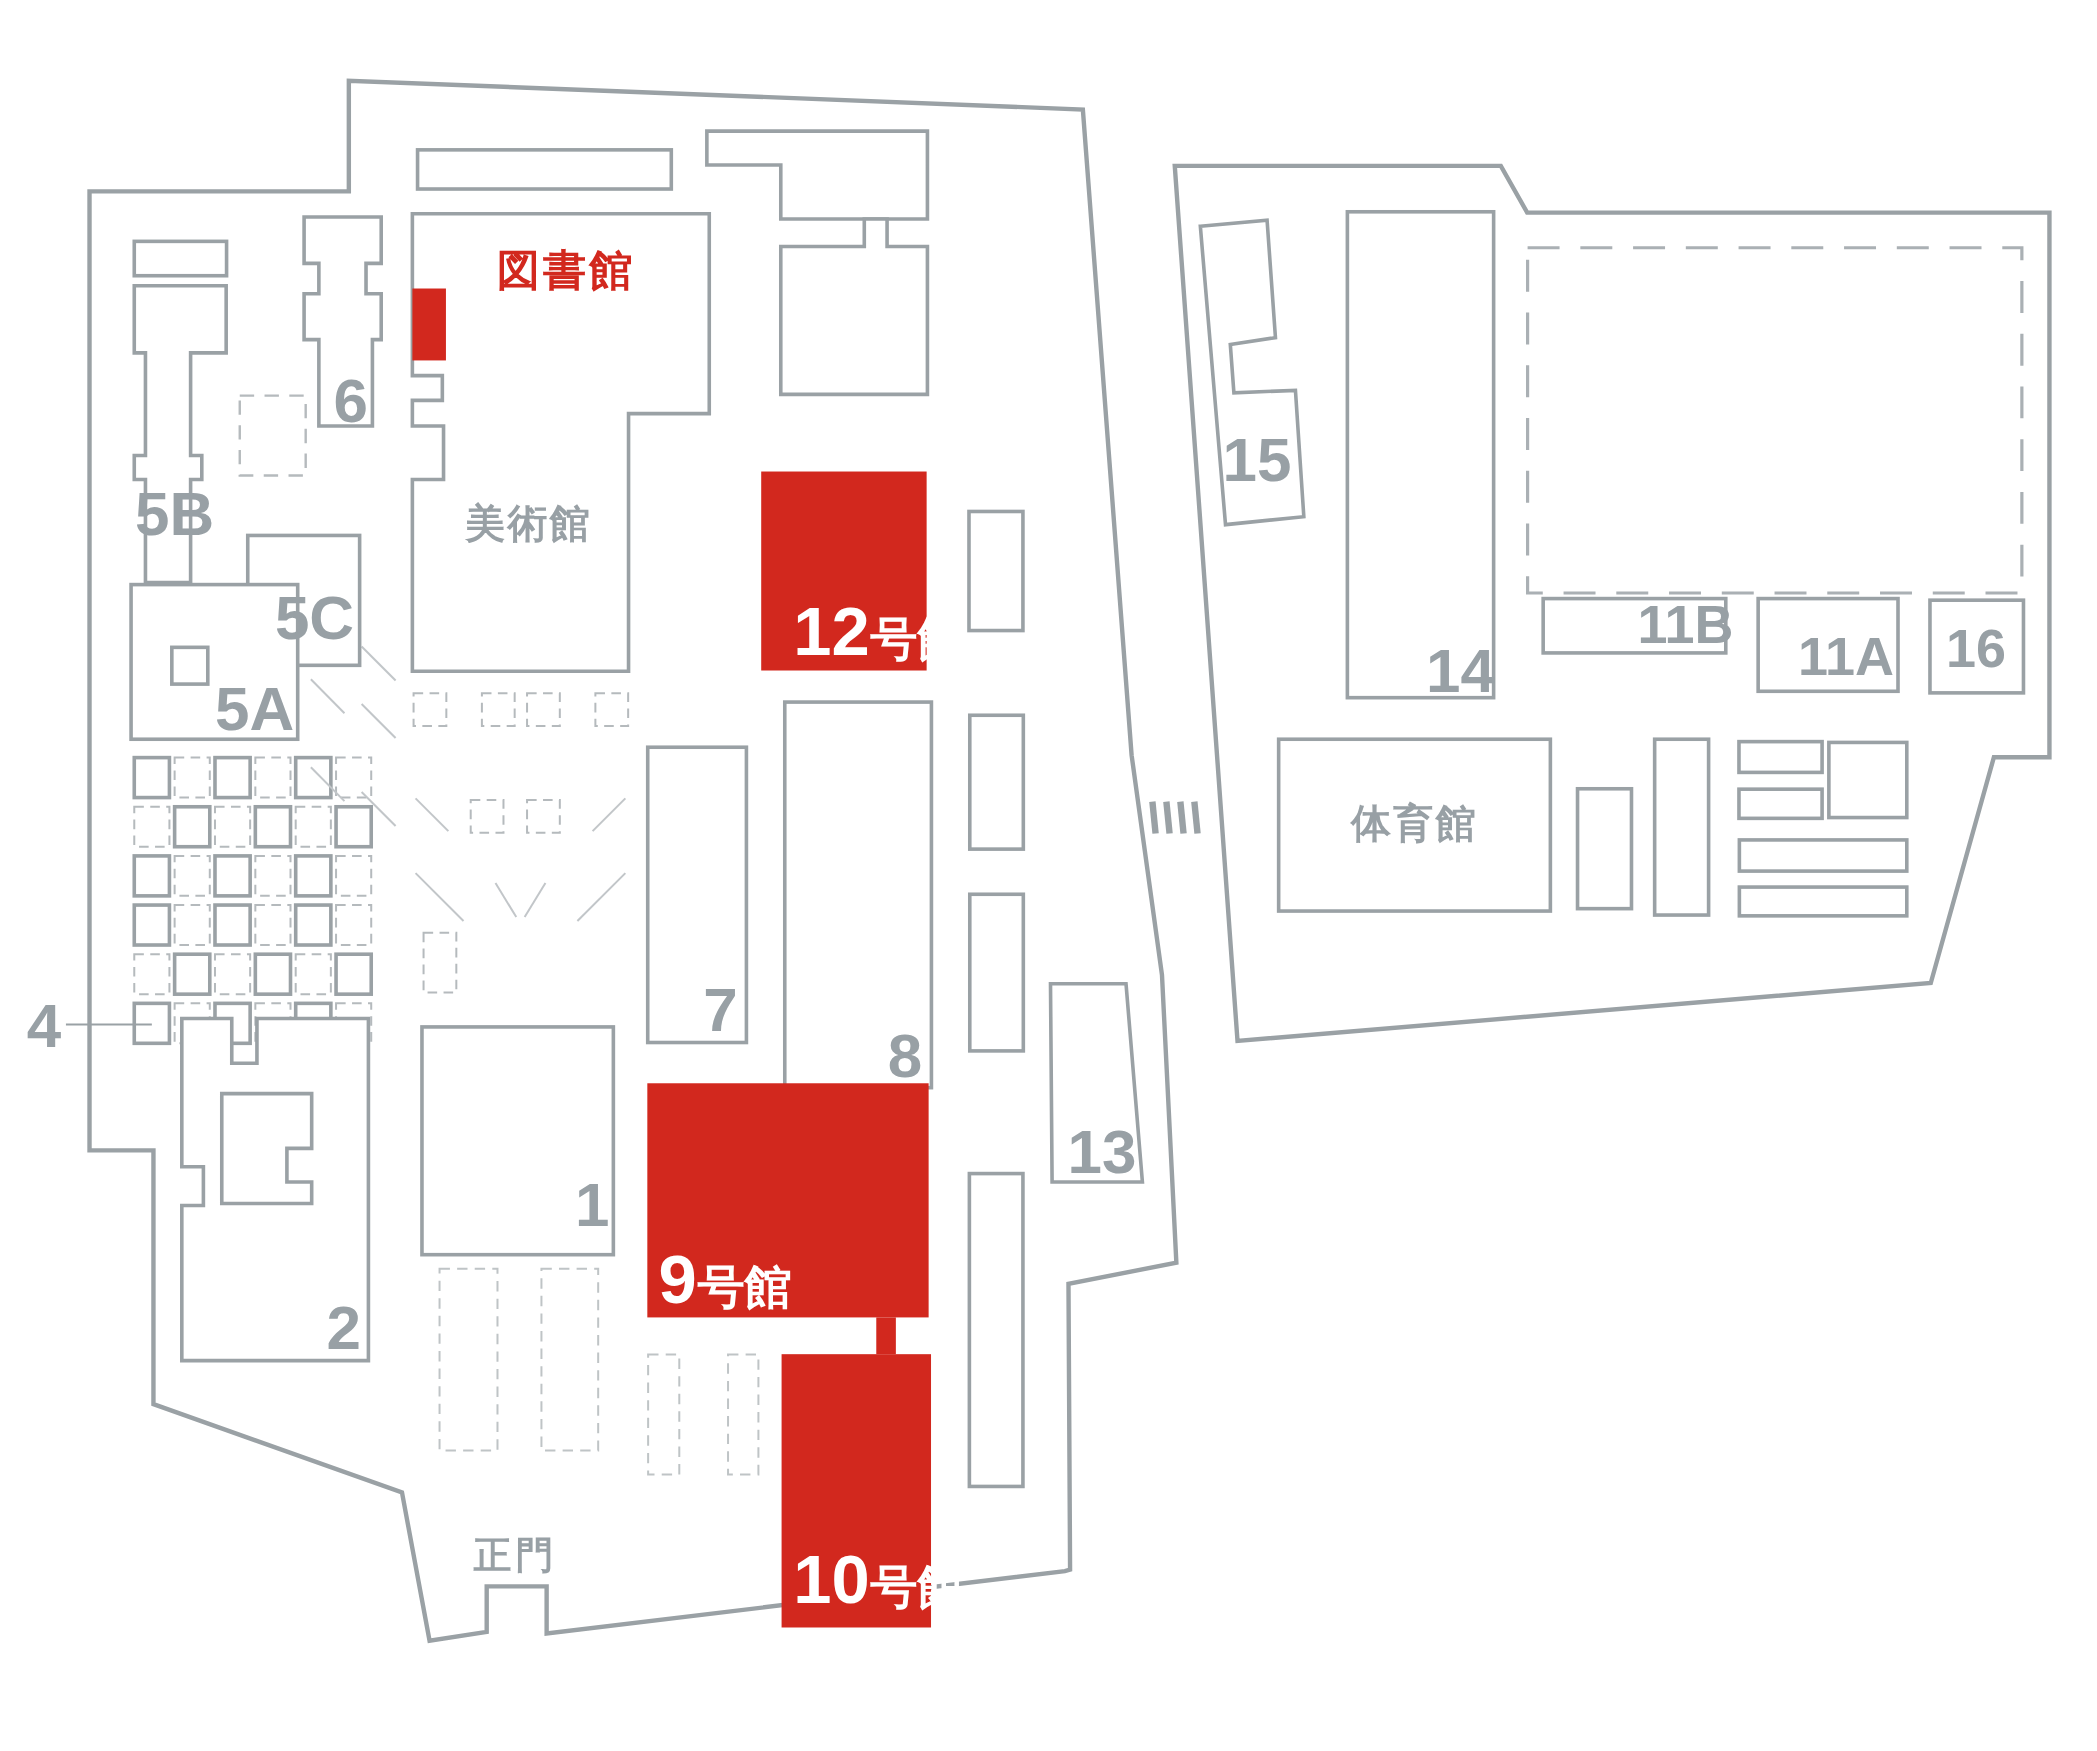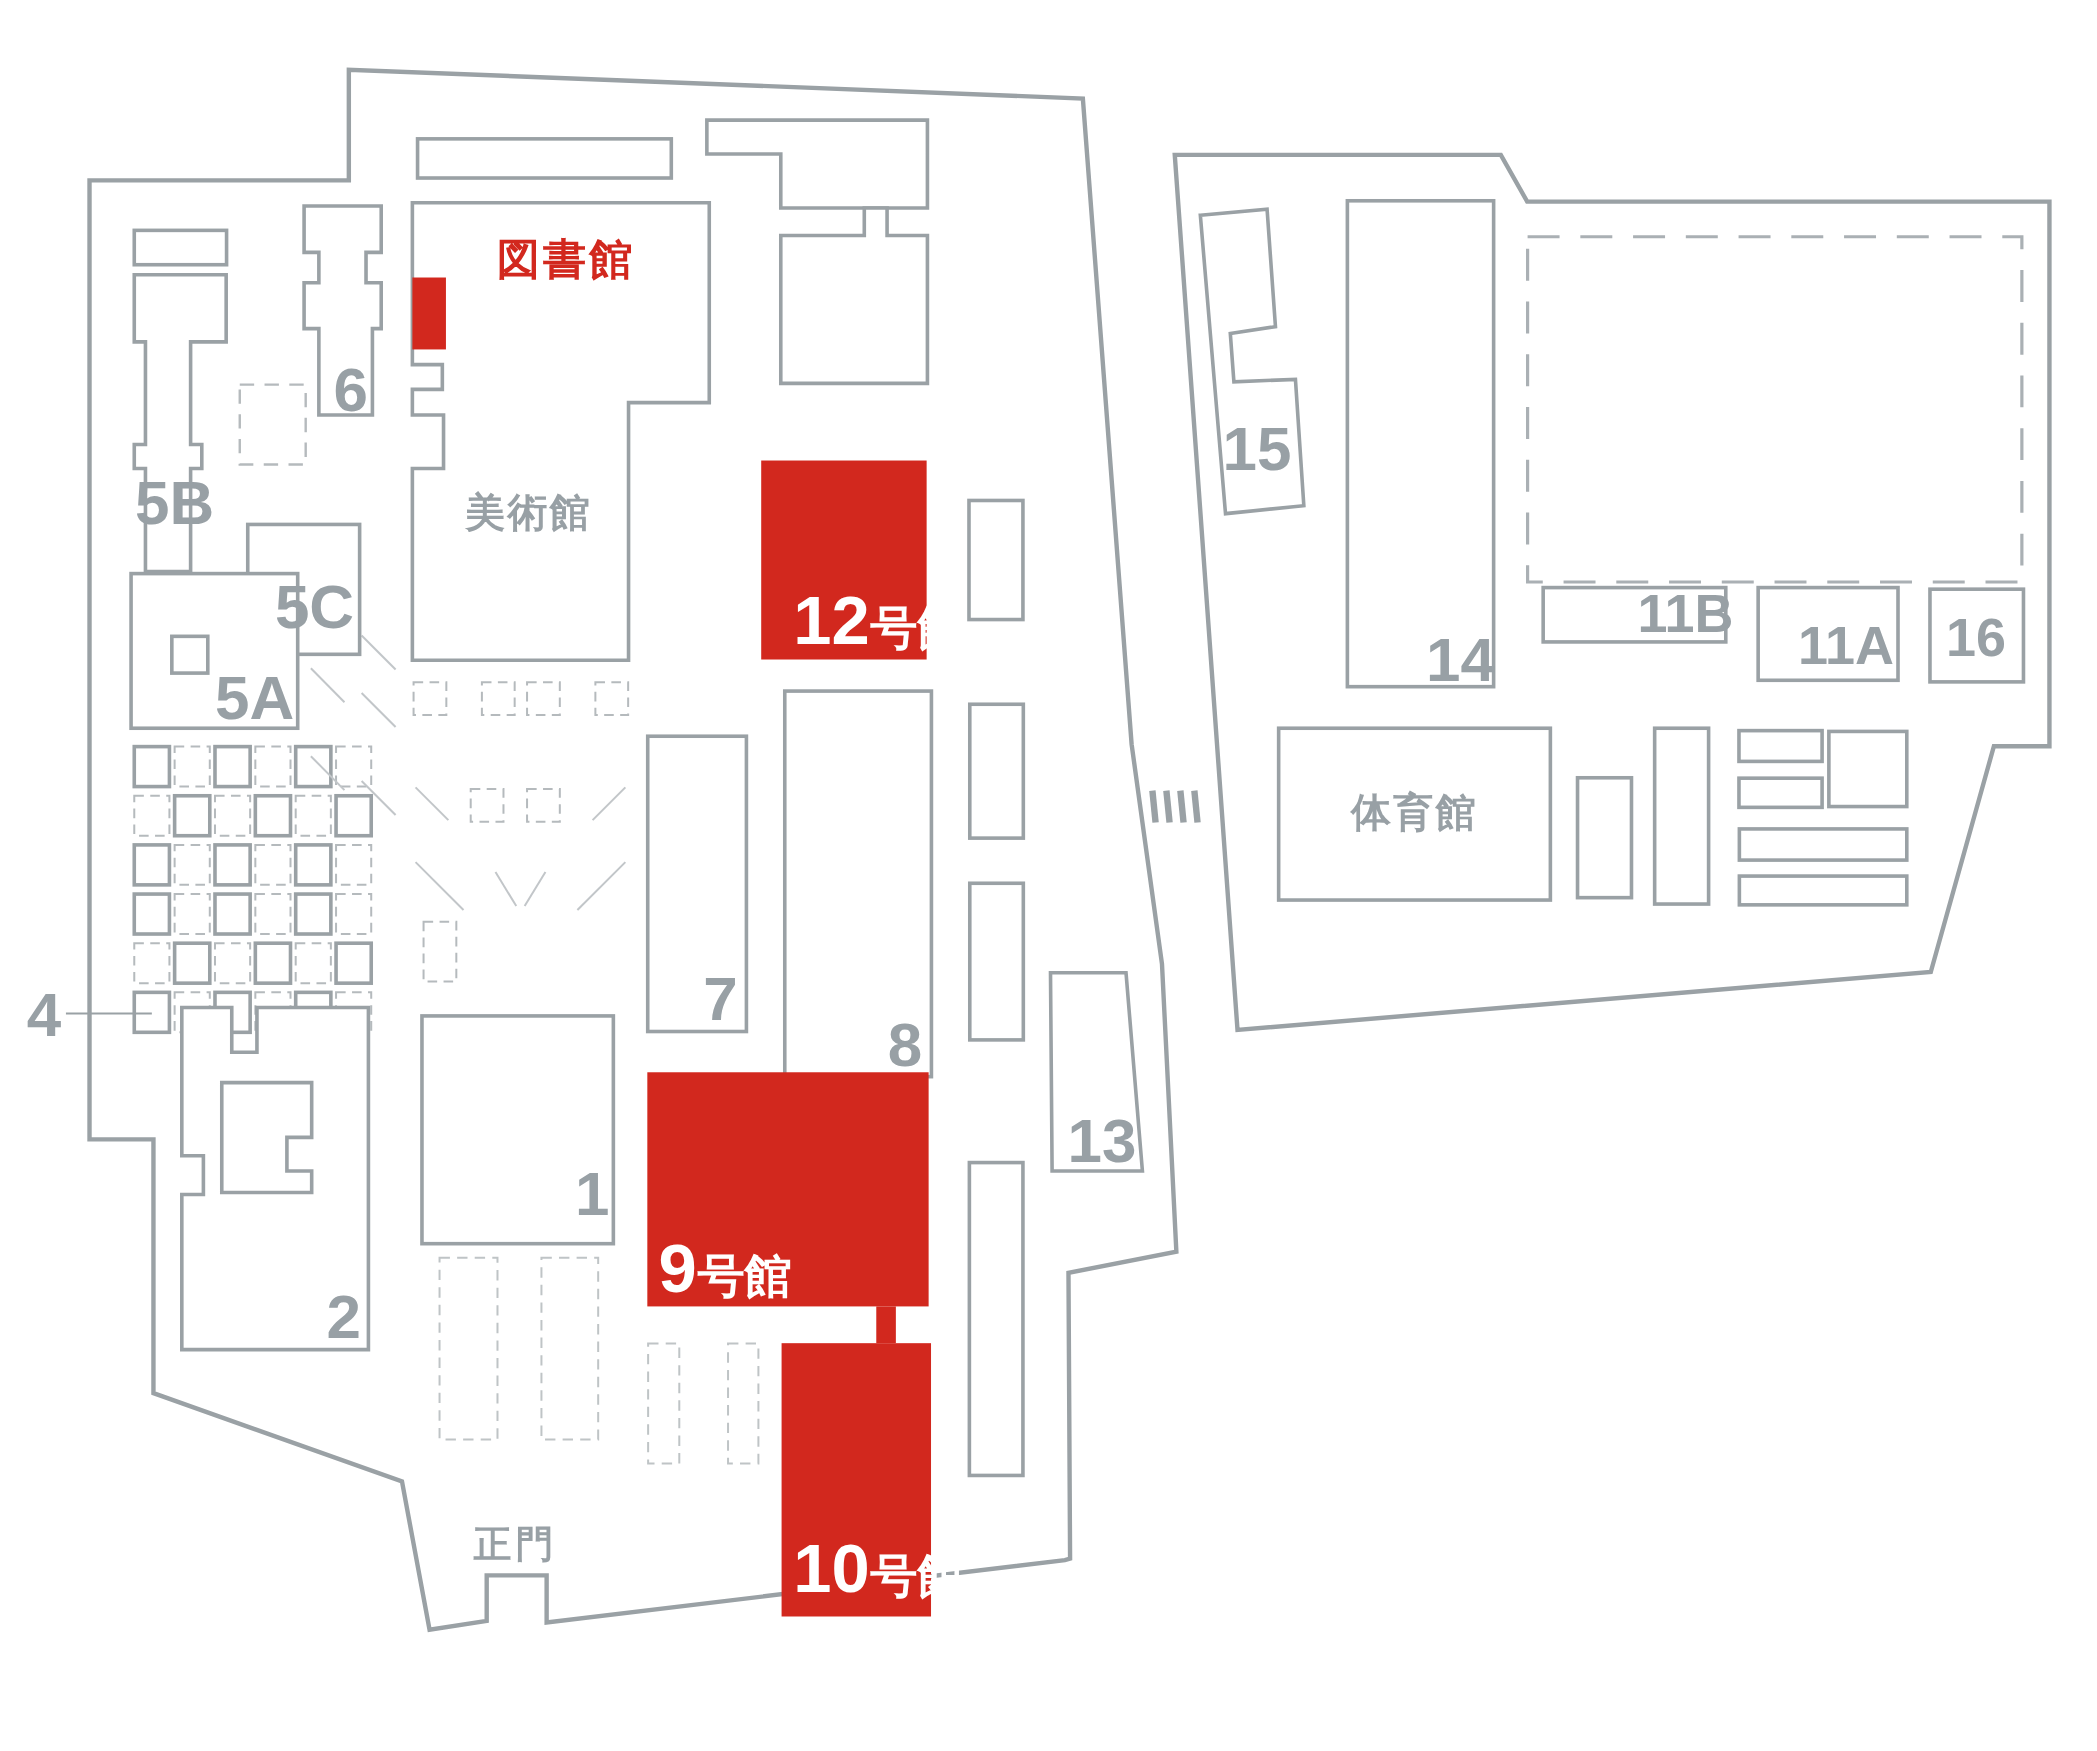--- a/index.html
+++ b/index.html
@@ -1,17 +1,17 @@
 <!DOCTYPE html>
 <html style="font-size:6.7px"><head>
 <meta charset="utf-8">
 <style>
   html,body{margin:0;padding:0;background:#ffffff;}
   body{font-family:"Liberation Sans", sans-serif;}
-  .map-wrap{width:100%;max-width:2201px;margin:5px auto;}
+  .map-wrap{width:100%;max-width:2201px;margin:16px auto;}
   svg{display:block;width:100%;height:auto;background:#ffffff;}
 
   
   .boundary{fill:none;stroke:#9aa1a5;stroke-width:11;stroke-linejoin:miter;}
 
   
   .bld{fill:#ffffff;stroke:#9aa1a5;stroke-width:9;stroke-linejoin:miter;}
   .red-bld{fill:#d2281e;stroke:none;}
 
   

